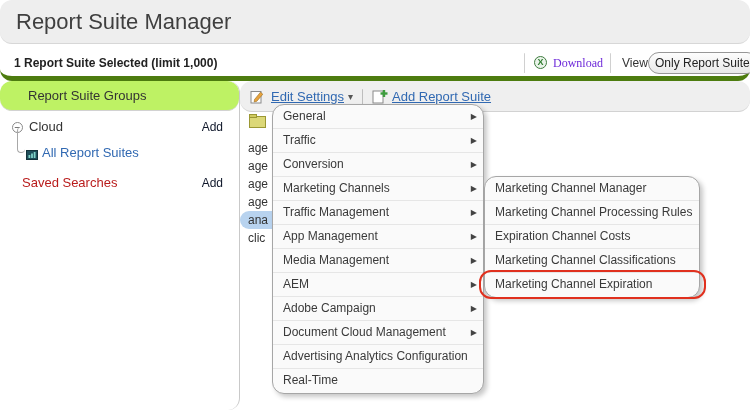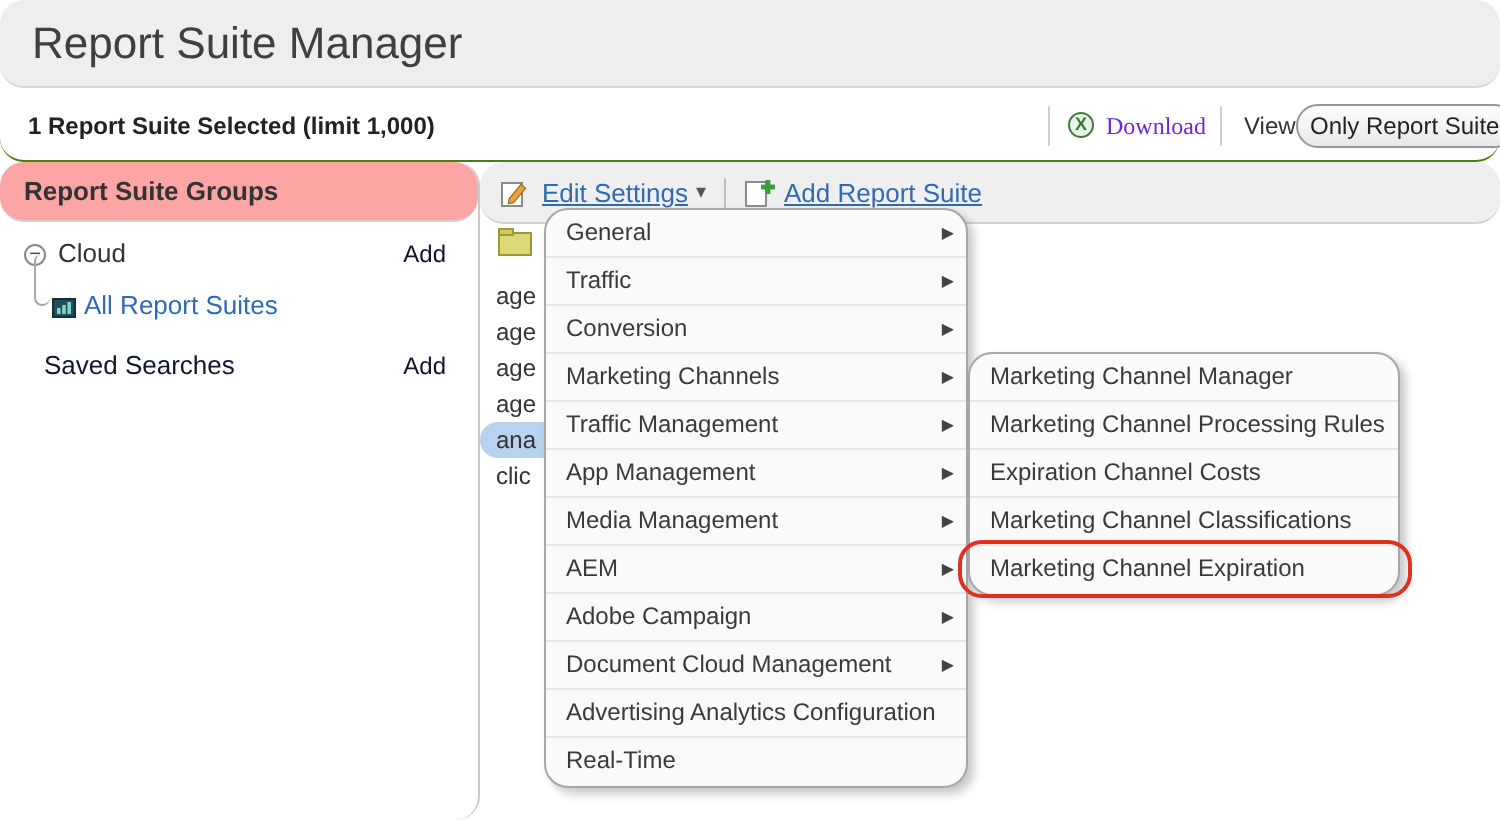--- a/index.html
+++ b/index.html
@@ -9,47 +9,47 @@
     background: #fff; color: #333;
     font-family: "Liberation Sans", sans-serif;
   }
   .abs { position: absolute; border-radius: 12px; }
 
   
   .page-header { left: 0; top: 0; width: 750px; height: 44px; background: #EEEEEE; border-bottom: 1px solid #D7D7D7; }
   .page-title { left: 16px; top: 9px; font-size: 22px; color: #3F3F3F; }
 
   
-  .toolbar { left: 0; top: 45px; width: 750px; height: 36px; background: #FFF; border-bottom: 1px solid #4d7c0f; }
+  .toolbar { left: 0; top: 45px; width: 750px; height: 36px; background: #FFF; border-bottom: 5px solid #4d7c0f; }
   .selection-text { left: 14px; top: 0; line-height: 36px; font-size: 12px; font-weight: bold; color: #222; }
   .vdiv { width: 1px; height: 20px; background: #D0D0D0; top: 8px; }
   .vdiv1 { left: 524px; }
   .vdiv2 { left: 610px; }
   .excel-icon { left: 534px; top: 11px; width: 13px; height: 13px; background: #EAF3EA; border: 1px solid #3E7C3E;
     color: #2F7D2F; font-size: 9px; font-weight: bold; text-align: center; line-height: 11px; }
   .download-link { left: 553px; top: 0; line-height: 36px; font-size: 12px; color: #6d28d9; cursor: pointer; font-family: Liberation Serif, serif; }
   .view-label { left: 622px; top: 0; line-height: 36px; font-size: 12px; color: #333; }
   .view-select { left: 648px; top: 7px; width: 110px; height: 22px; border: 1px solid #979797;
     background: linear-gradient(#FDFDFD, #E9E9E9); font-size: 12px; line-height: 20px; padding-left: 6px; color: #222; cursor: pointer; }
 
   
   .sidebar { left: 0; top: 81px; width: 240px; height: 329px; background: #FFF; border-right: 1px solid #C9C9C9; }
-  .sidebar-header { left: 0; top: 0; width: 239px; height: 30px; background: #fca5a5; border-bottom: 1px solid #D2D2D2;
-    font-weight: bold; font-size: 13px; line-height: 30px; padding-left: 12px; color: #333; }
+  .sidebar-header { left: 0; top: 0; width: 239px; height: 30px; background: #bef264; border-bottom: 1px solid #D2D2D2;
+    font-weight: normal; font-size: 13px; line-height: 30px; padding-left: 28px; color: #333; }
   .groups-row { left: 0; top: 34px; width: 239px; height: 24px; }
   .tree-toggle { left: 12px; top: 7px; width: 11px; height: 11px; border: 1px solid #8A8A8A; background: #fff;
     font-size: 10px; line-height: 9px; text-align: center; color: #444; cursor: pointer; }
   .groups-label { left: 29px; top: 0; line-height: 24px; font-size: 13px; color: #333; }
   .add-link { right: 16px; top: 0; line-height: 24px; font-size: 12px; color: #0f172a; cursor: pointer; }
   .tree-line { left: 17px; top: 46px; width: 8px; height: 26px; border-left: 1px solid #A8A8A8; border-bottom: 1px solid #A8A8A8; }
   .all-rs-row { left: 0; top: 60px; width: 239px; height: 24px; }
   .suite-icon { left: 26px; top: 6px; }
   .all-rs-label { left: 42px; top: 0; line-height: 24px; font-size: 13px; color: #3169B2; cursor: pointer; }
   .saved-row { left: 0; top: 90px; width: 239px; height: 24px; }
-  .saved-label { left: 22px; top: 0; line-height: 24px; font-size: 13px; color: #0f172a; }
+  .saved-label { left: 22px; top: 0; line-height: 24px; font-size: 13px; color: #b91c1c; }
 
   
   .main { left: 240px; top: 81px; width: 510px; height: 329px; background: #fff; }
   .main-header { left: 0; top: 0; width: 510px; height: 31px; background: #EFEFEF; border-bottom: 1px solid #D2D2D2; }
   .es-icon { left: 10px; top: 8px; }
   .es-label { left: 31px; top: 0; line-height: 31px; font-size: 13px; color: #3169B2; text-decoration: underline; cursor: pointer; text-align: center; }
   .es-caret { left: 108px; top: 0; line-height: 31px; font-size: 10px; color: #555; }
   .hdr-div { left: 122px; top: 8px; width: 1px; height: 16px; background: #BDBDBD; }
   .ars-icon { left: 132px; top: 8px; }
   .ars-label { left: 152px; top: 0; line-height: 31px; font-size: 13px; color: #3169B2; text-decoration: underline; cursor: pointer; }

